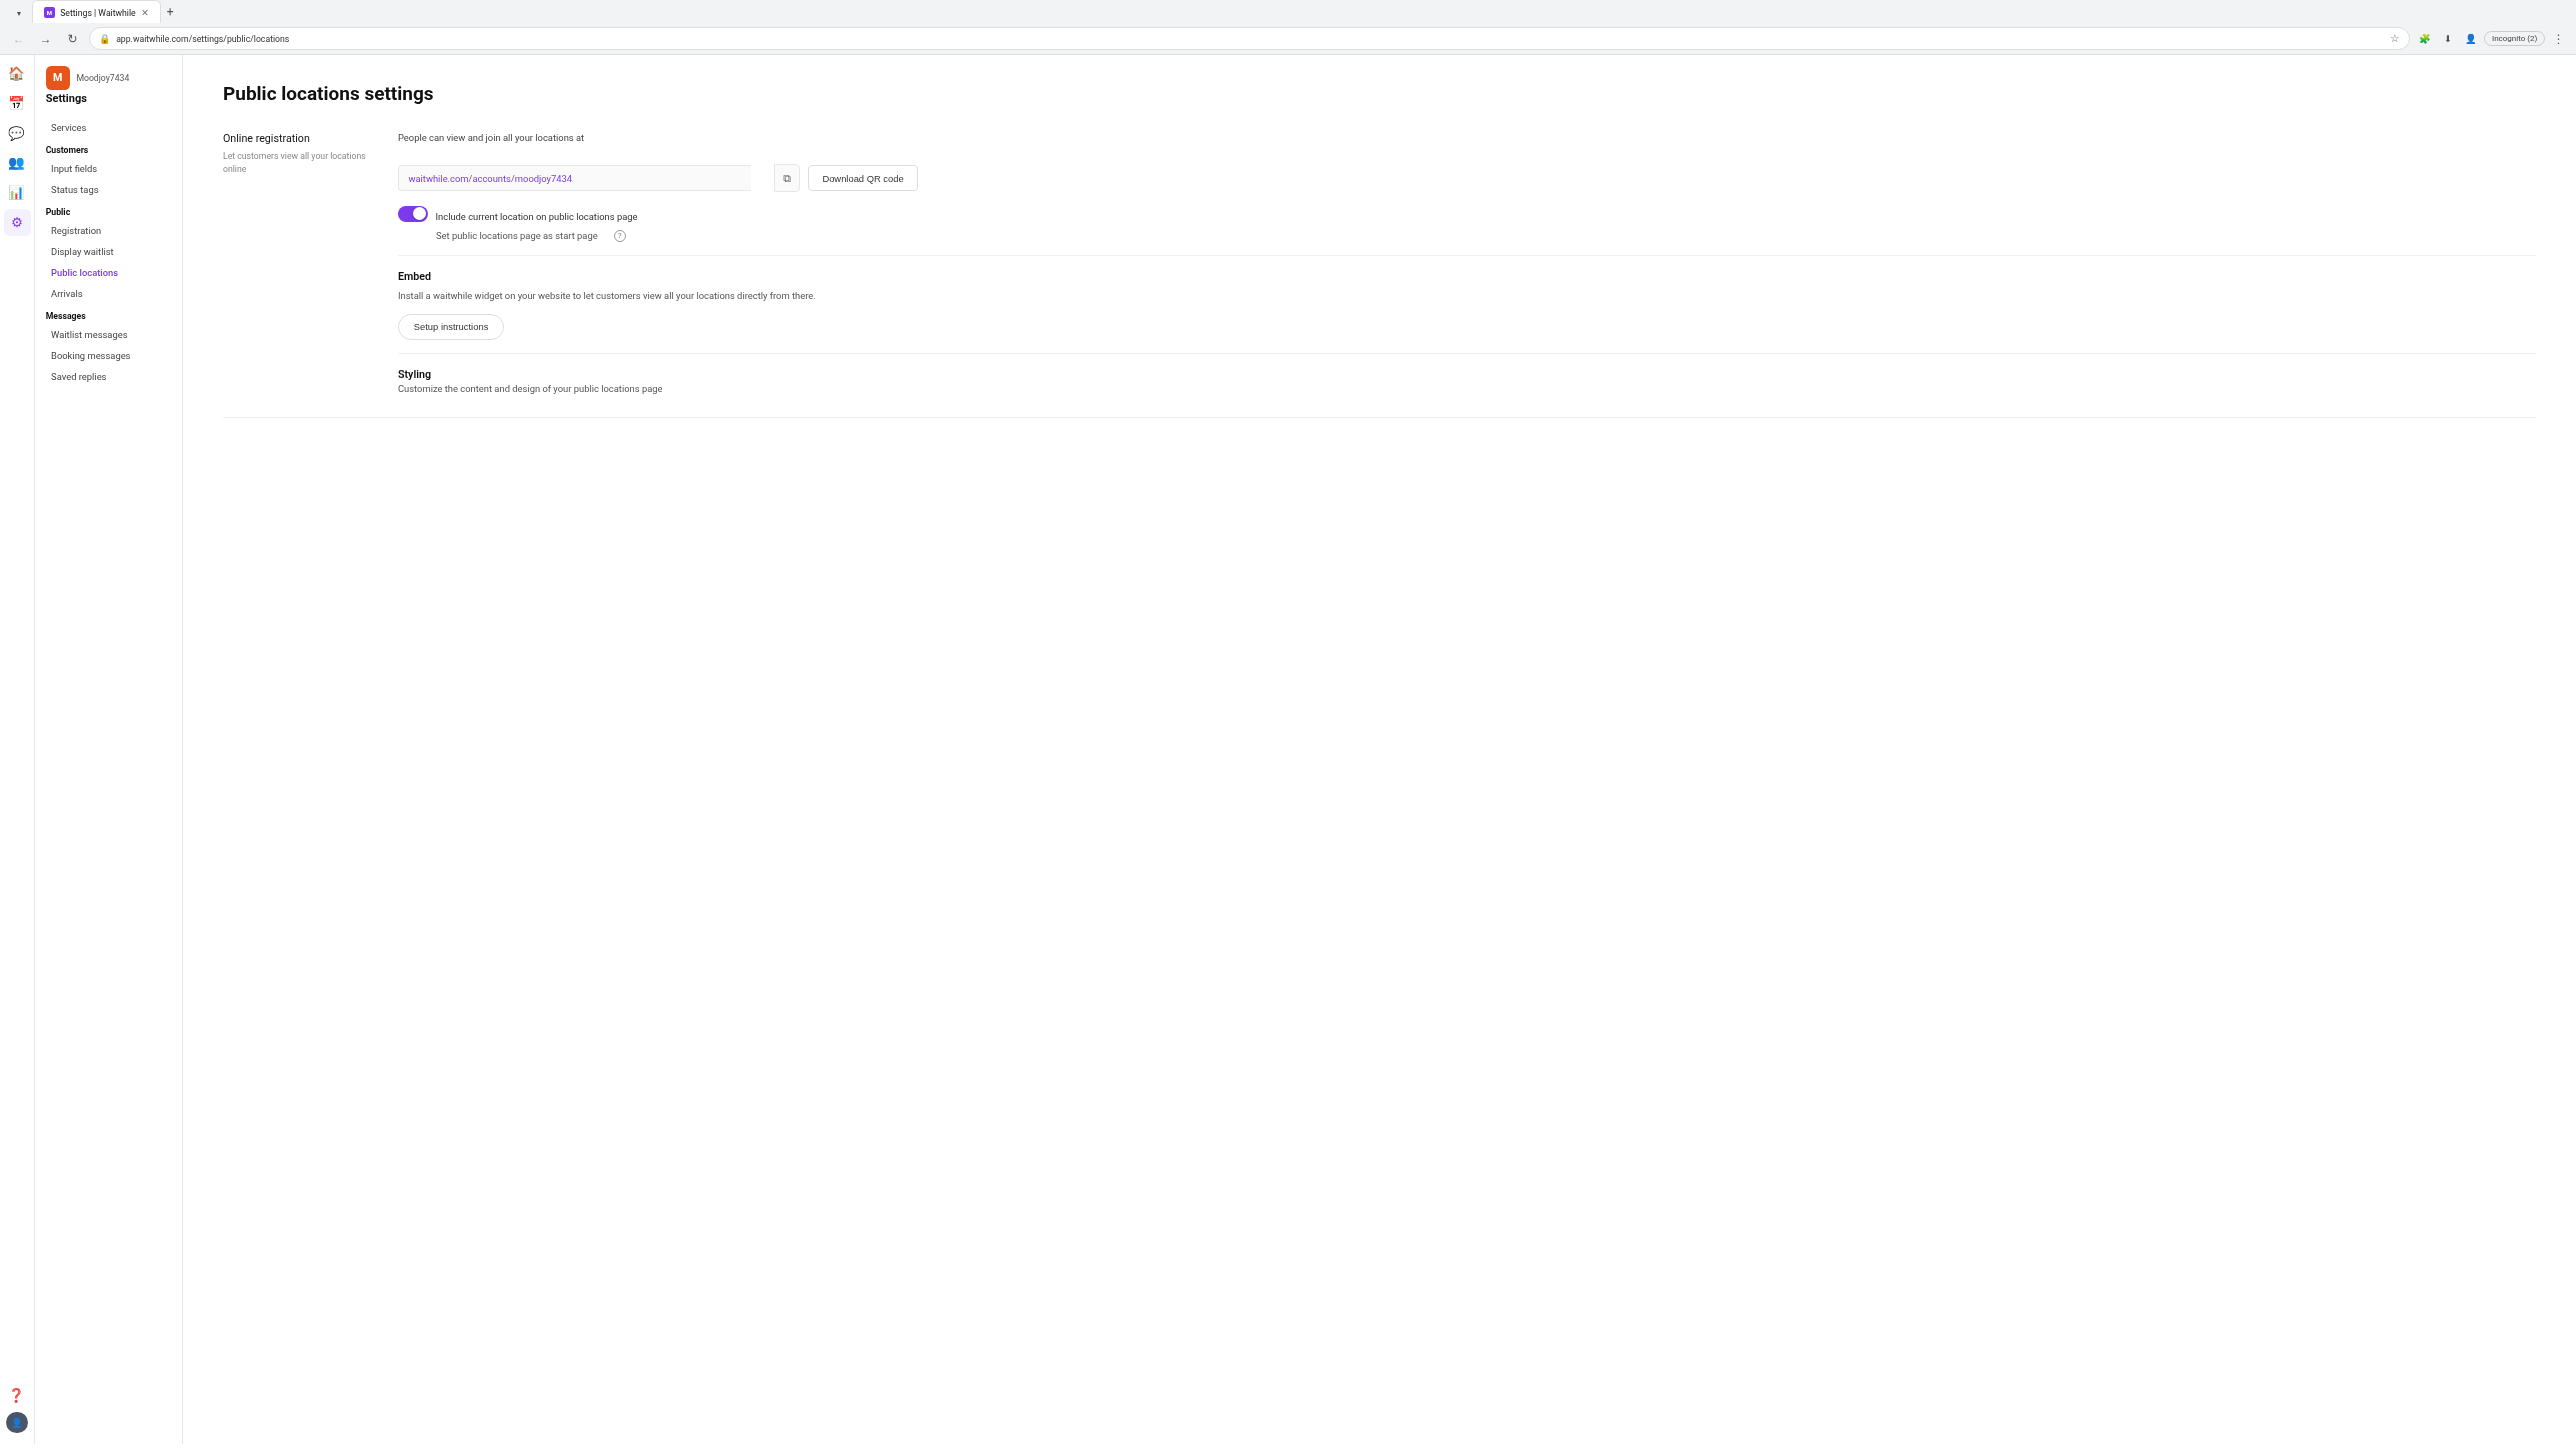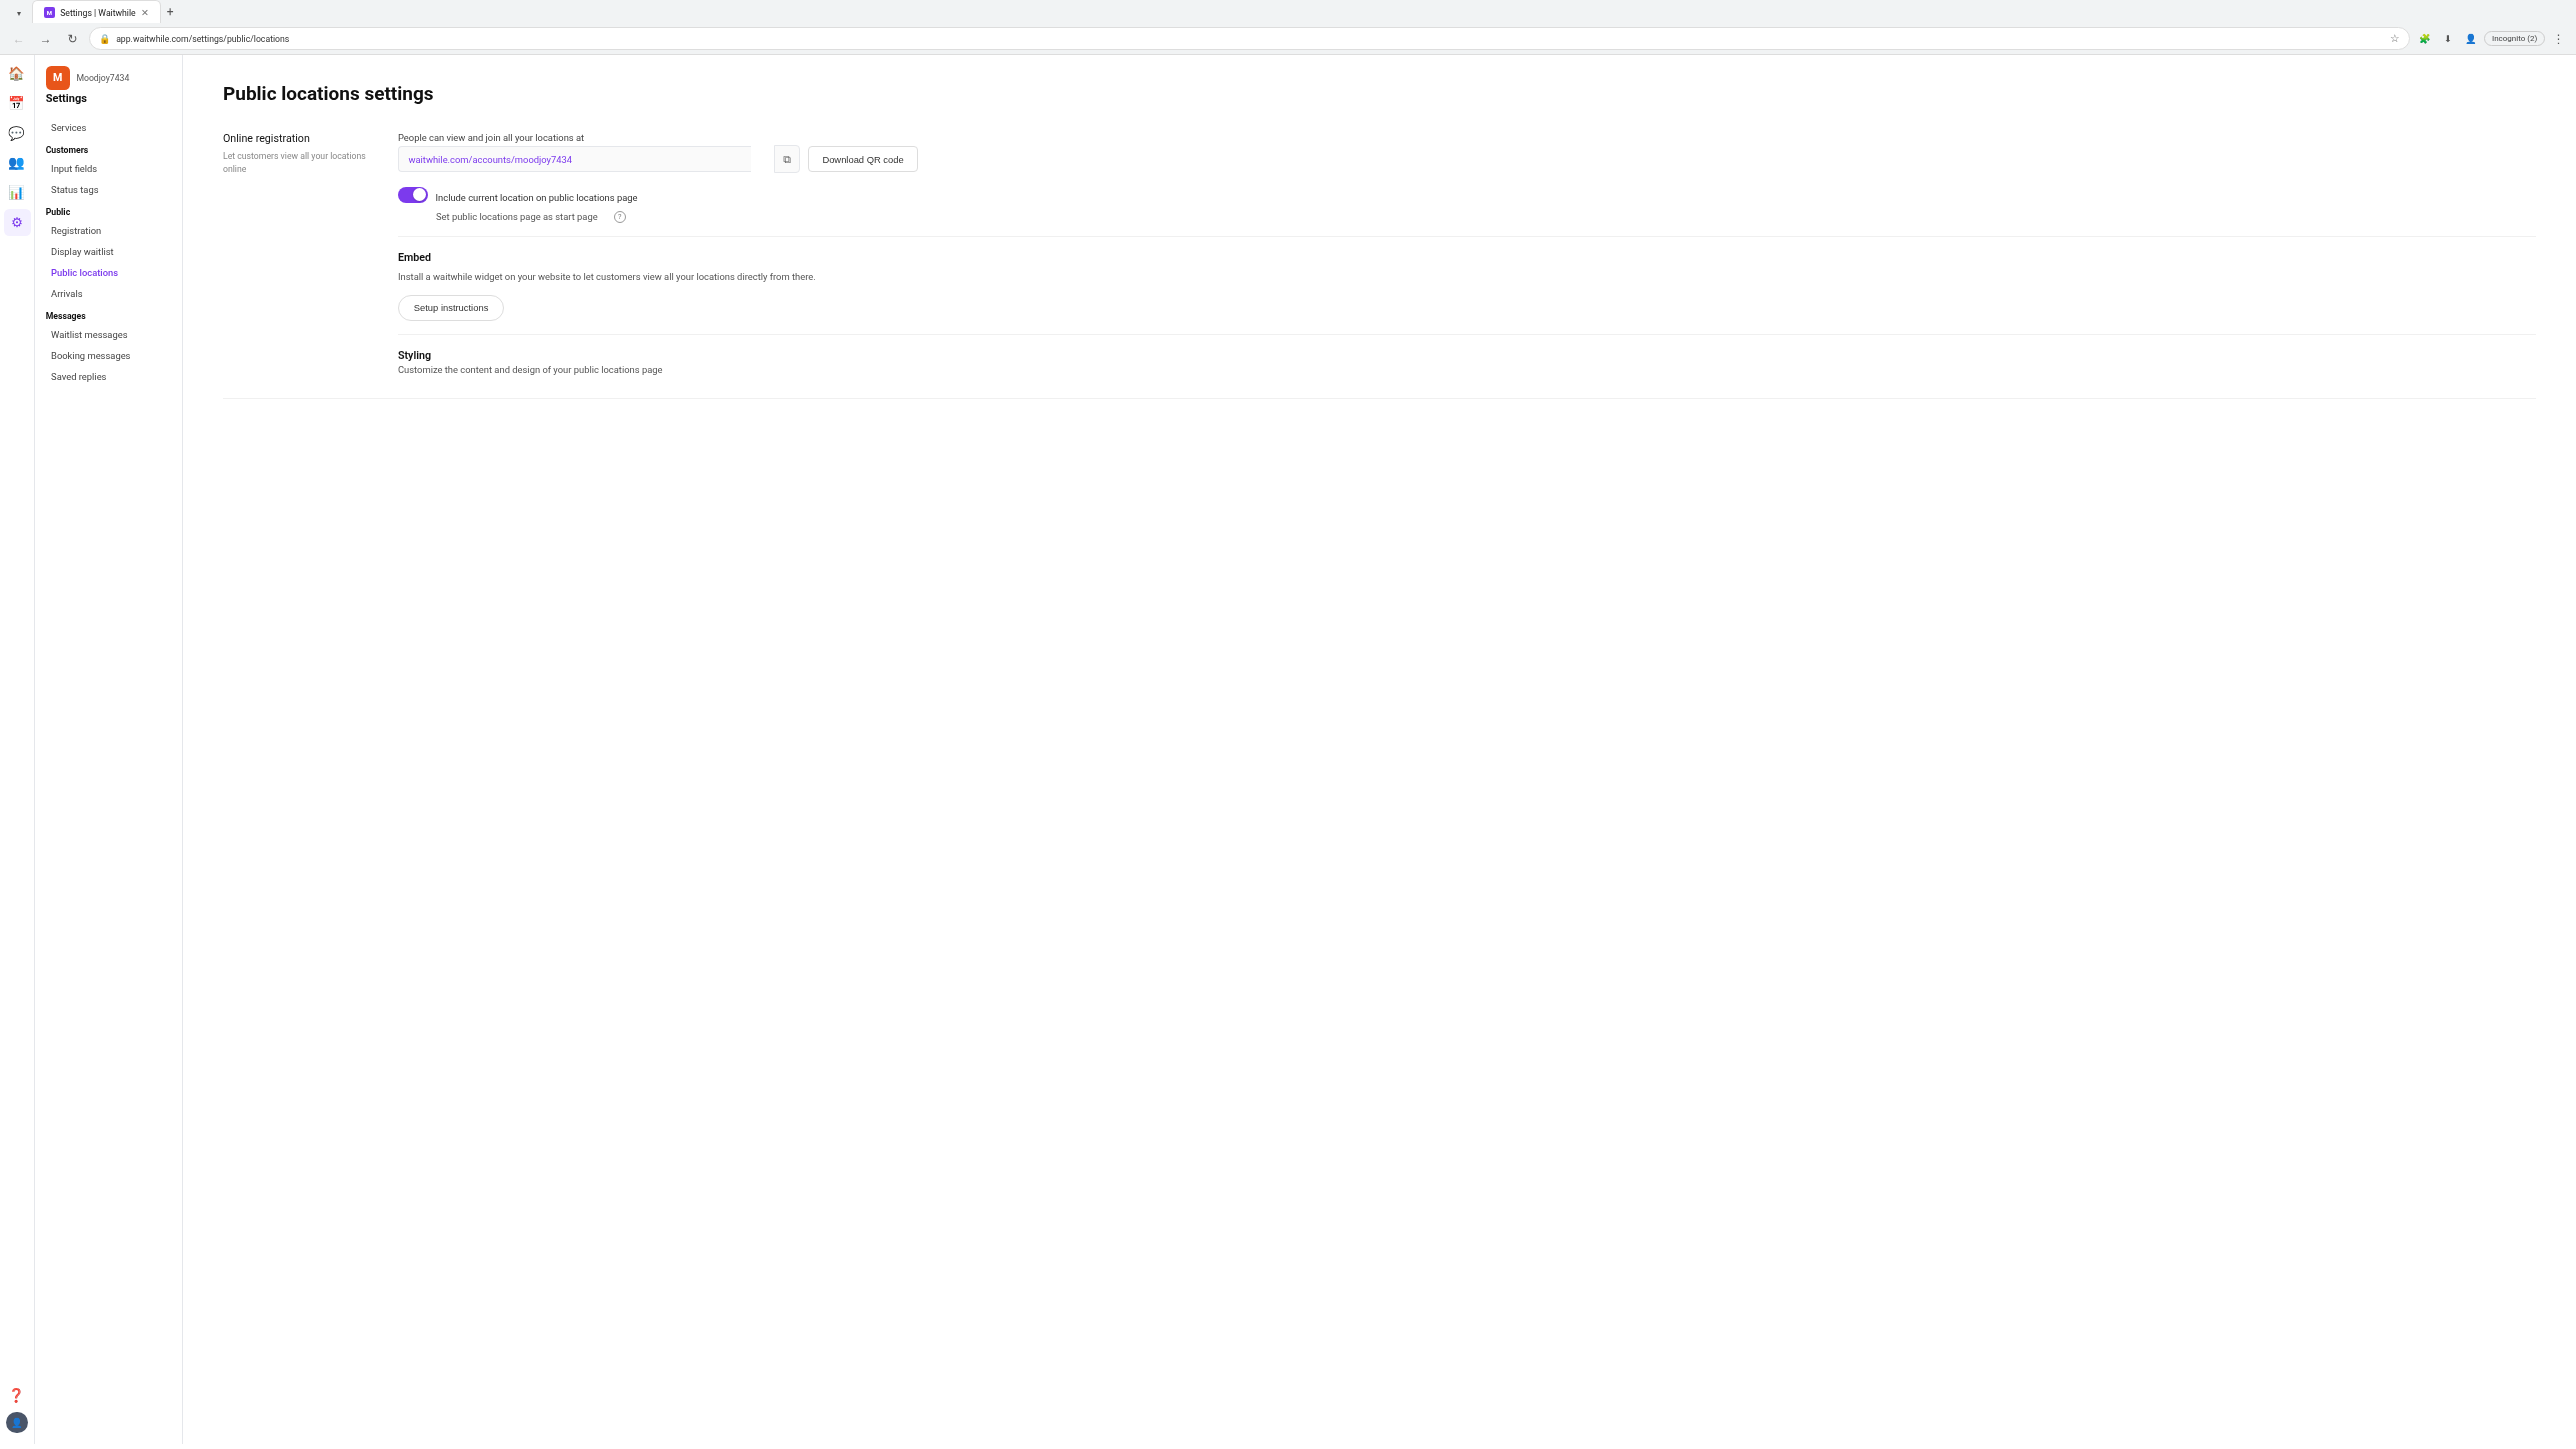--- a/index.html
+++ b/index.html
@@ -415,21 +415,21 @@
       font-size: 9.4px;
       color: #555;
       line-height: 1.6;
       max-width: 470px;
     }
 
     
     .people-text {
       font-size: 9.4px;
       color: #444;
-      margin-bottom: 2px;
+      margin-bottom: 21px;
     }
 
     
     .divider {
       border: none;
       border-top: 0.7px solid #f0f0f0;
       margin: 13.4px 0;
     }
   </style>
 </head>

